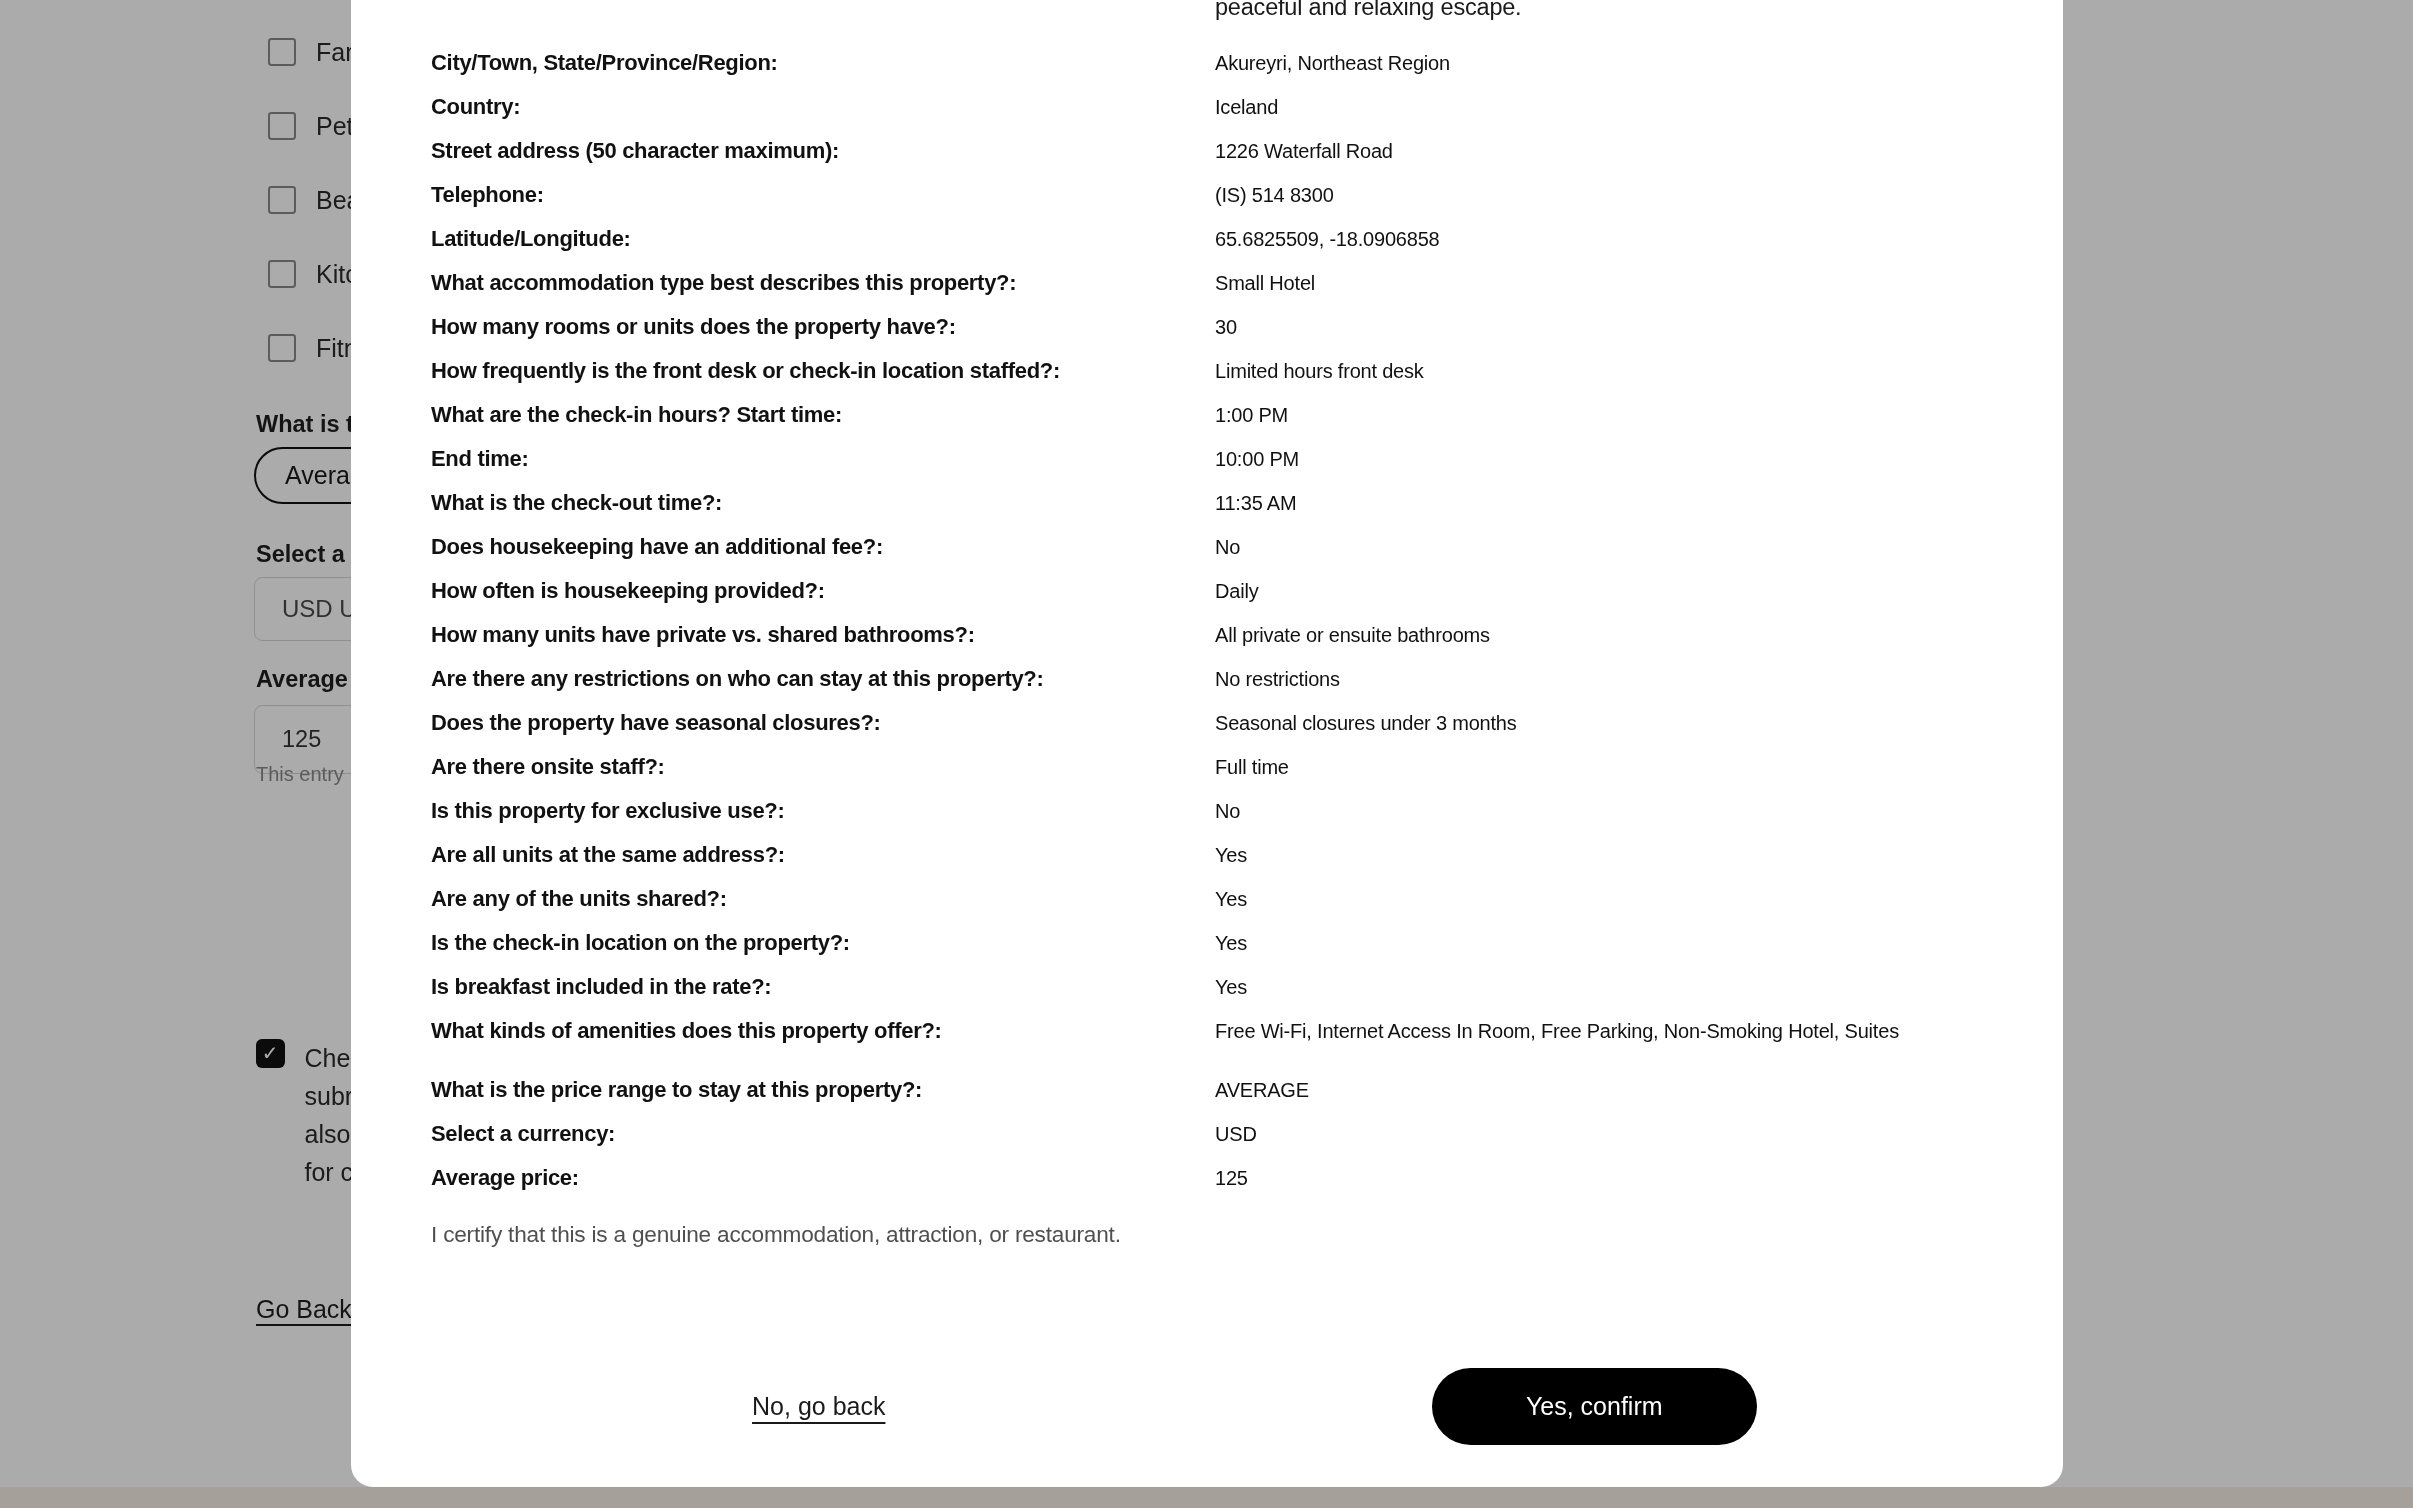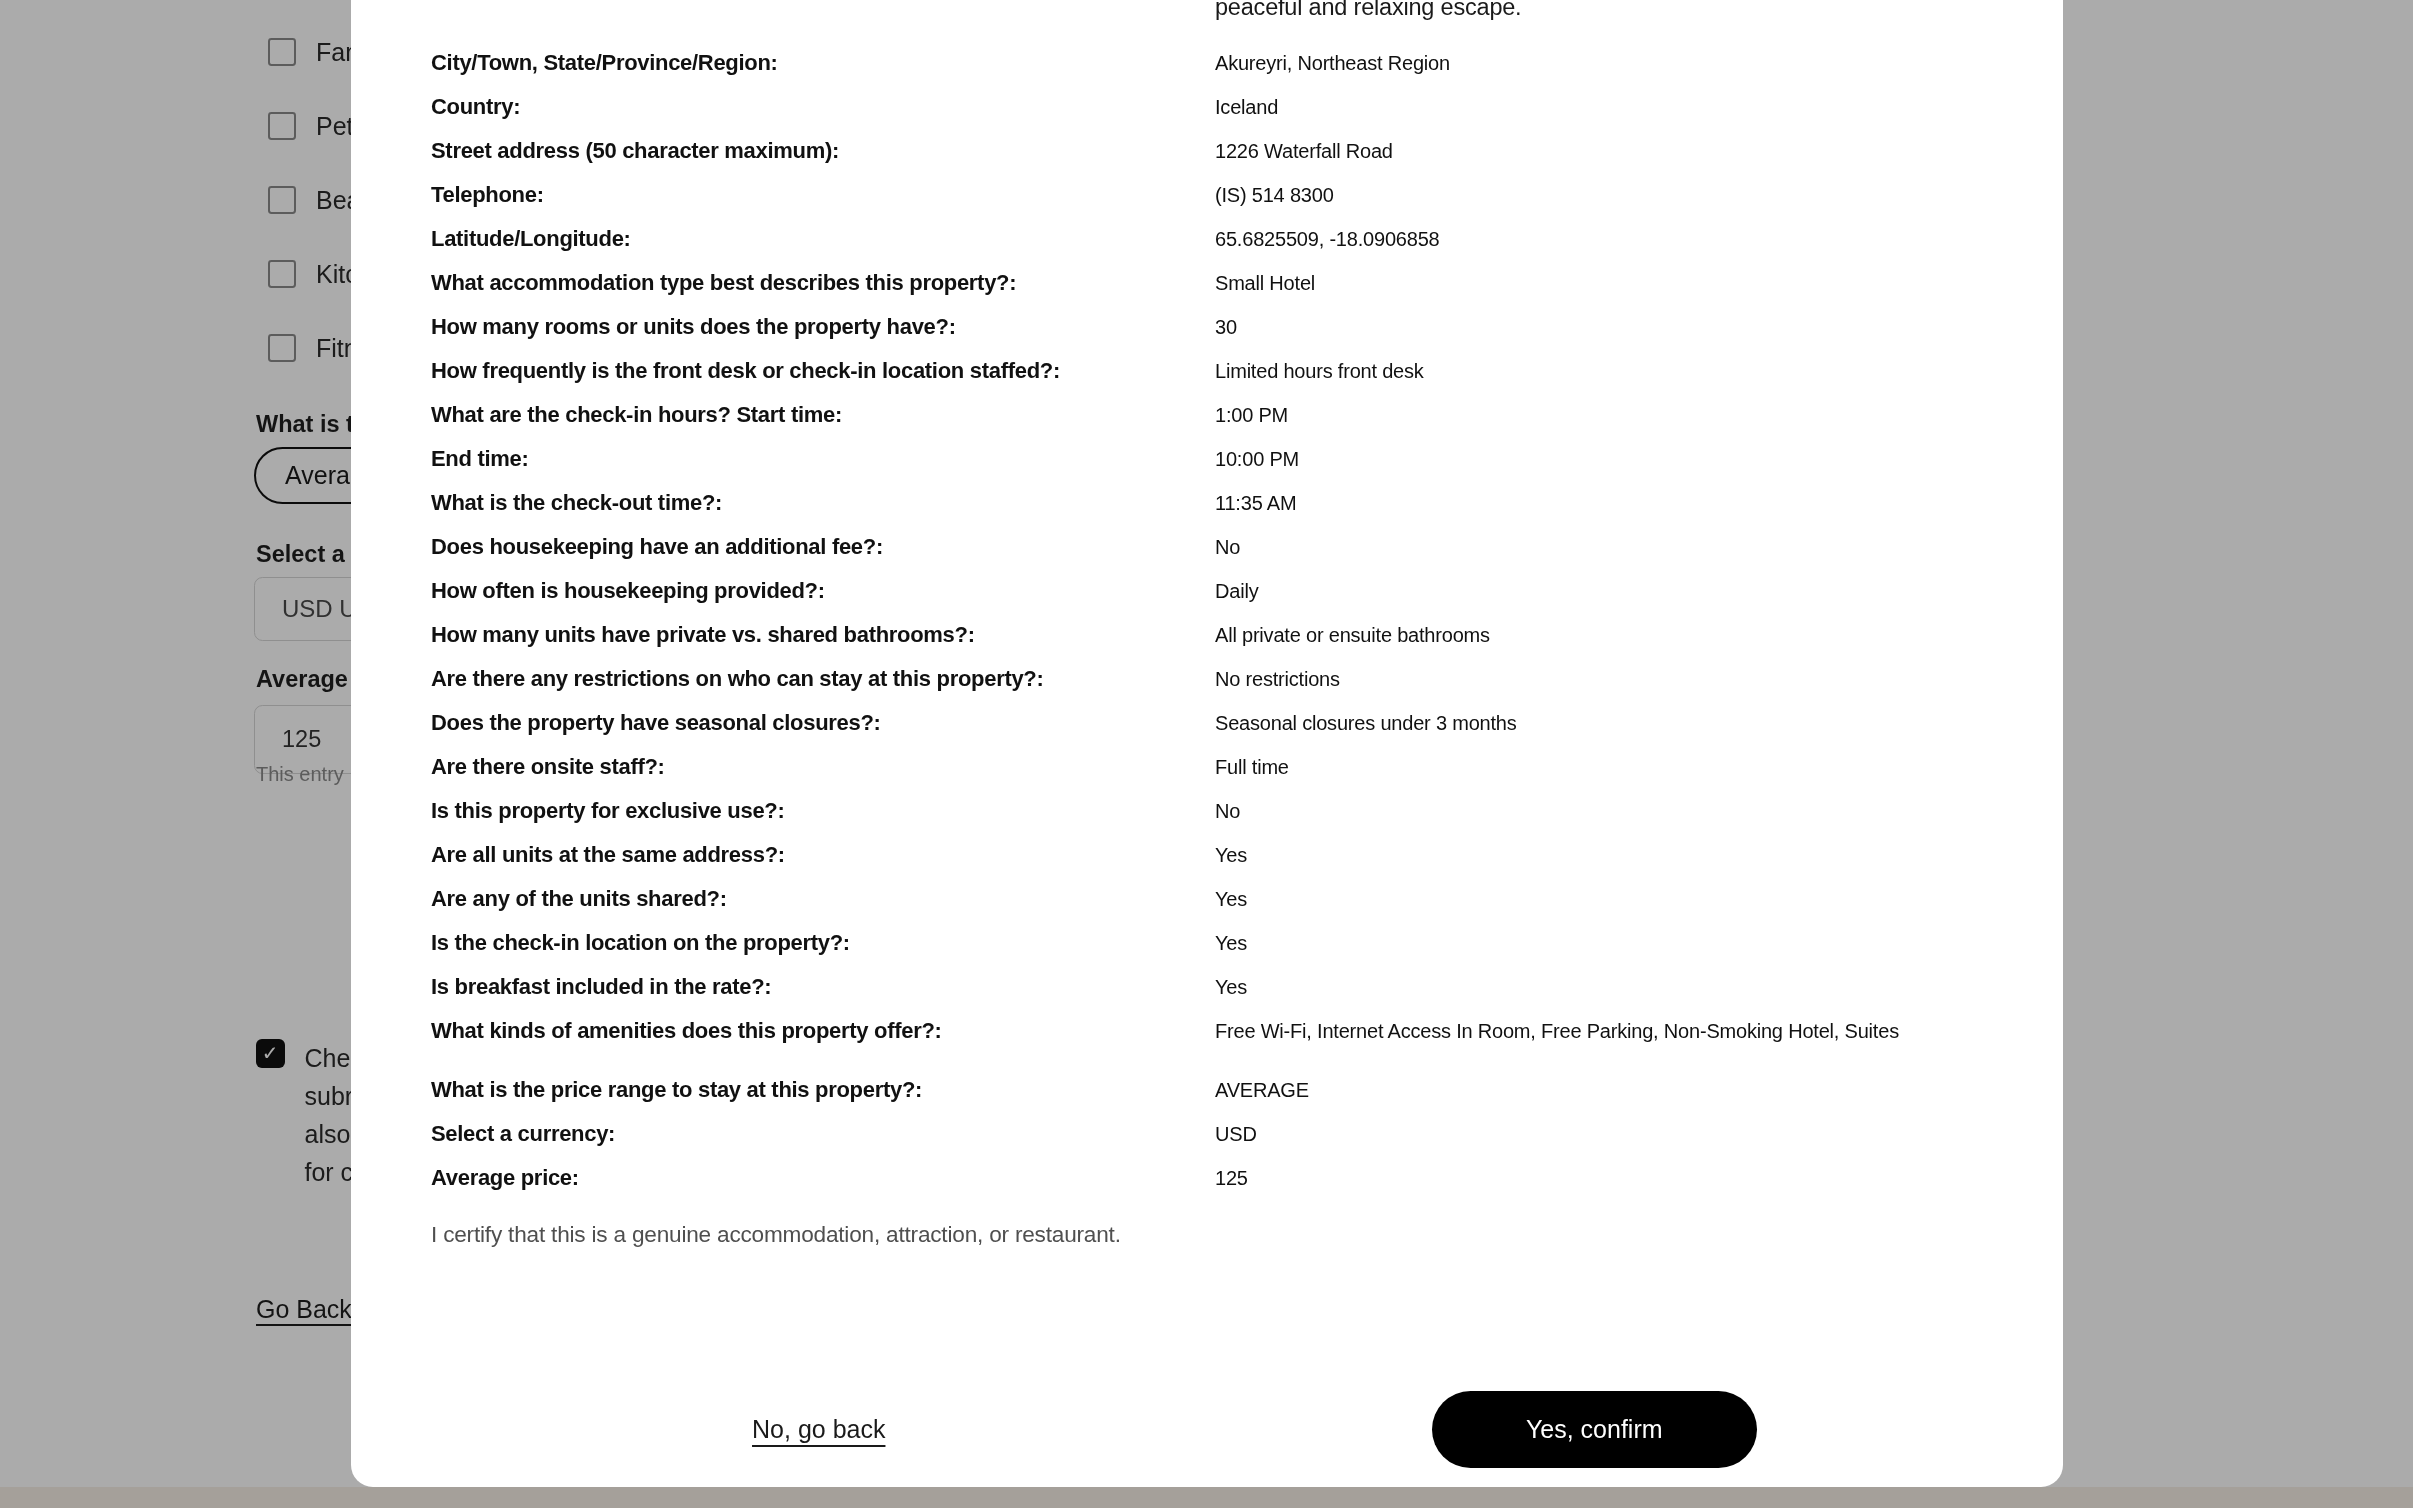--- a/index.html
+++ b/index.html
@@ -51,21 +51,21 @@
   .row { display:flex; align-items:flex-start; min-height:44px; }
   .row .lbl { flex:0 0 784px; width:784px; font-weight:bold; font-size:22px;
               letter-spacing:-0.3px; line-height:28px; padding-top:7.5px; color:#111111;
               white-space:nowrap; }
   .row .val { font-size:20px; line-height:28px; padding-top:7.5px; color:#111111;
               max-width:767px; }
   .row.tall { margin-bottom:15px; }
 
   .certify-text { margin-top:22px; font-size:22.6px; color:#4f4f4f; }
 
-  .btnbar { position:absolute; left:80px; right:81px; bottom:19px; height:77px;
+  .btnbar { position:absolute; left:80px; right:81px; bottom:42px; height:77px;
             display:flex; align-items:center; }
   .btn-half { flex:1; display:flex; justify-content:center; align-items:center; }
   .link-btn { font-size:25px; color:#1a1a1a; text-decoration:underline;
               text-underline-offset:6.7px; text-decoration-thickness:2.1px;
               background:none; border:none; font-family:inherit; cursor:pointer; }
   .confirm-btn { height:77px; padding:0 94px; border-radius:39px; background:#000000;
                  color:#ffffff; font-size:25px; font-weight:500; display:flex;
                  align-items:center; justify-content:center; border:none;
                  font-family:inherit; cursor:pointer; white-space:nowrap;text-align:right; }
 </style>

